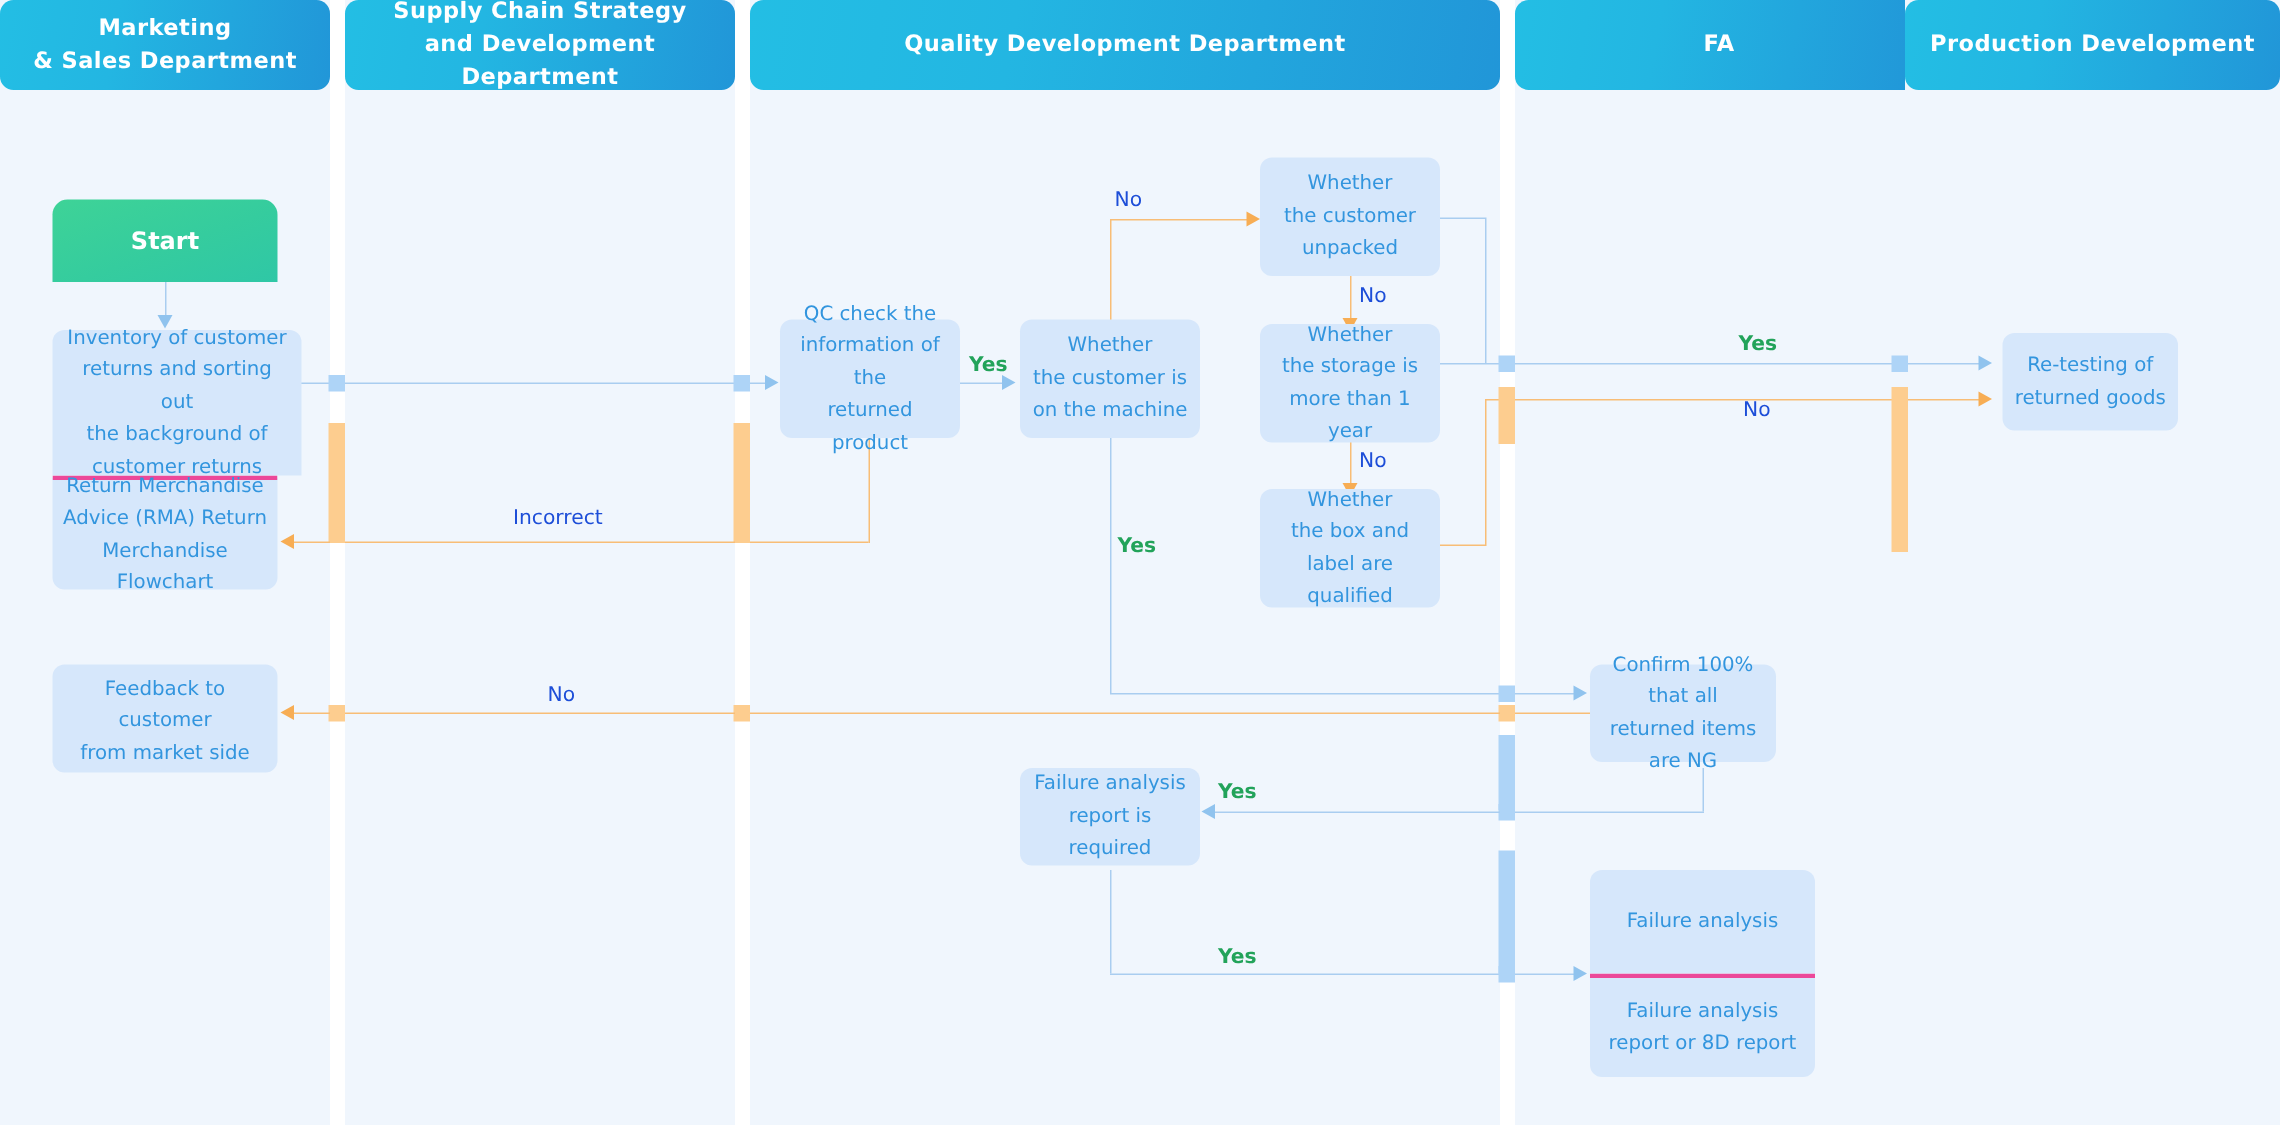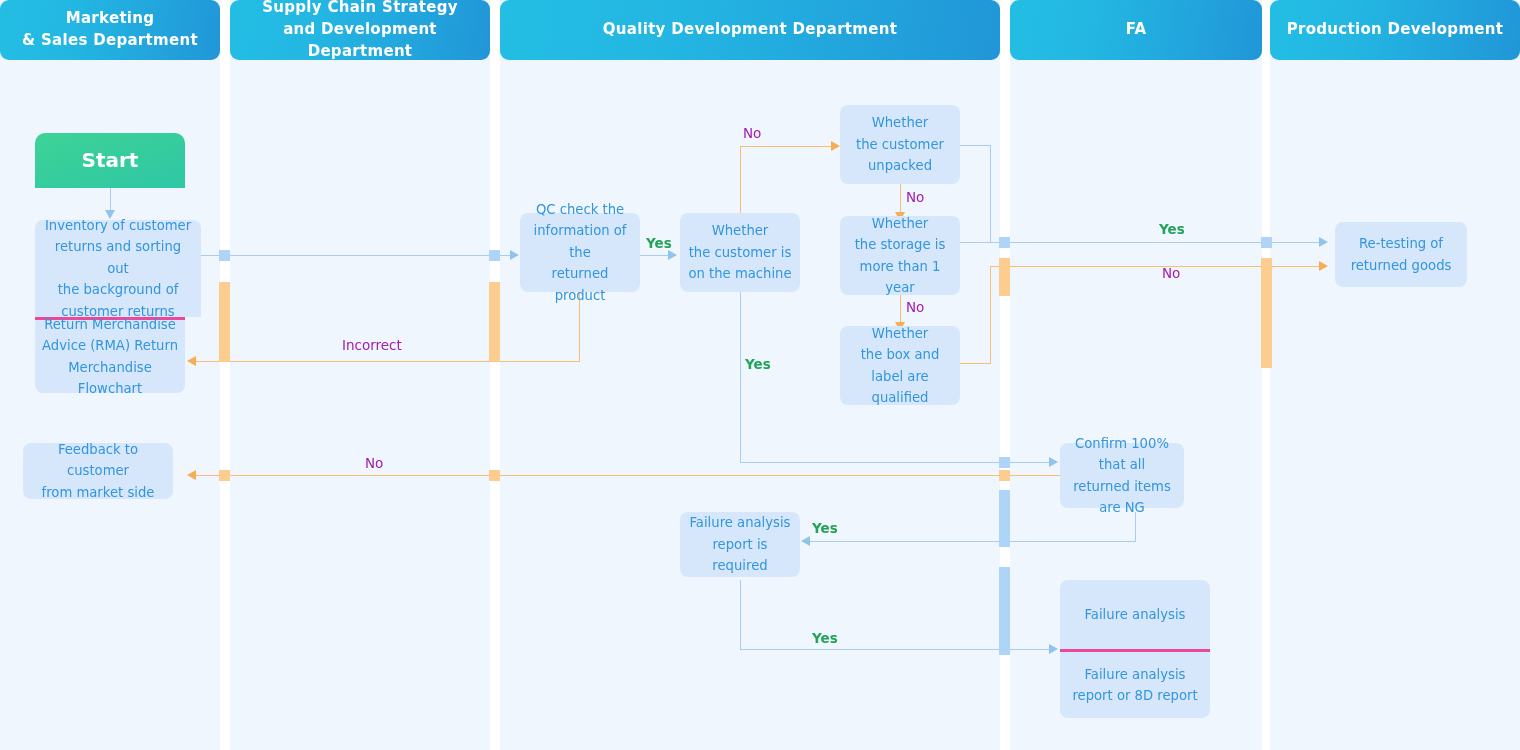--- a/index.html
+++ b/index.html
@@ -33,21 +33,21 @@
     border-radius:8px;
     display:flex;align-items:center;justify-content:center;
     text-align:center;
     font-size:13.2px;line-height:21.5px;
     box-sizing:border-box;padding:2px 7px;
   }
   .node.stacktop{border-radius:8px 8px 0 0;}
   .node.stackbot{border-radius:0 0 8px 8px;border-top:3px solid #ec4899;}
   .node.start{
     background:linear-gradient(160deg,#3ed397 0%,#35cc9e 55%,#2fc7a6 100%);
-    color:#ffffff;font-weight:bold;font-size:20px;
+    color:#ffffff;font-weight:bold;font-size:16px;
     border-radius:10px 10px 0 0;
   }
 
   
   .ln{position:absolute;}
   .h{height:0;border-top:1.4px solid #a9cdf0;}
   .v{width:0;border-left:1.4px solid #a9cdf0;}
   .h.o{border-top-color:#f8bd76;}
   .v.o{border-left-color:#f8bd76;}
 
@@ -60,21 +60,21 @@
   .arr.d.o{border-top-color:#f7ad54;}
 
   
   .chip{position:absolute;width:11px;}
   .chip.b{background:#aed4f7;}
   .chip.o{background:#fdcd8f;}
 
   
   .lbl{position:absolute;font-size:13.5px;white-space:nowrap;}
   .lbl.yes{color:#22a35a;font-weight:bold;}
-  .lbl.no{color:#a21caf;}
+  .lbl.no{color:#1d4ed8;}
 </style>
 </head>
 <body>
 
 <div id="stage">
 
   <div class="lane" style="left:0px;width:220px;">
     <div class="lane-header">
       <div>
         <div>Marketing</div>
@@ -94,21 +94,21 @@
     <div class="lane-body"></div>
   </div>
 
   <div class="lane" style="left:500px;width:500px;">
     <div class="lane-header">
       <div>Quality Development Department</div>
     </div>
     <div class="lane-body"></div>
   </div>
 
-  <div class="lane" style="left:1010px;width:252px;">
+  <div class="lane" style="left:1010px;width:252px;padding-left:20px;">
     <div class="lane-header">
       <div>FA</div>
     </div>
     <div class="lane-body"></div>
   </div>
 
   <div class="lane" style="left:1270px;width:250px;">
     <div class="lane-header">
       <div>Production Development</div>
     </div>
@@ -221,21 +221,21 @@
   </div>
 
   <div class="node stackbot" style="left:35px;top:317px;width:150px;height:76px;">
     <div>
       <div>Return Merchandise</div>
       <div>Advice (RMA) Return</div>
       <div>Merchandise Flowchart</div>
     </div>
   </div>
 
-  <div class="node" style="left:23px;top:443px;width:150px;height:56px;">
+  <div class="node" style="left:35px;top:443px;width:150px;height:72px;align-items:flex-end;">
     <div>
       <div>Feedback to customer</div>
       <div>from market side</div>
     </div>
   </div>
 
   <div class="node" style="left:520px;top:213px;width:120px;height:79px;">
     <div>
       <div>QC check the</div>
       <div>information of the</div>
@@ -293,20 +293,20 @@
     <span>Failure analysis</span>
   </div>
 
   <div class="node stackbot" style="left:1060px;top:649px;width:150px;height:69px;">
     <div>
       <div>Failure analysis</div>
       <div>report or 8D report</div>
     </div>
   </div>
 
-  <div class="node" style="left:1335px;top:222px;width:132px;height:65px;justify-content:center;">
+  <div class="node" style="left:1335px;top:222px;width:117px;height:65px;justify-content:center;">
     <div>
       <div>Re-testing of</div>
       <div>returned goods</div>
     </div>
   </div>
 
 </div>
 
 </body></html>

